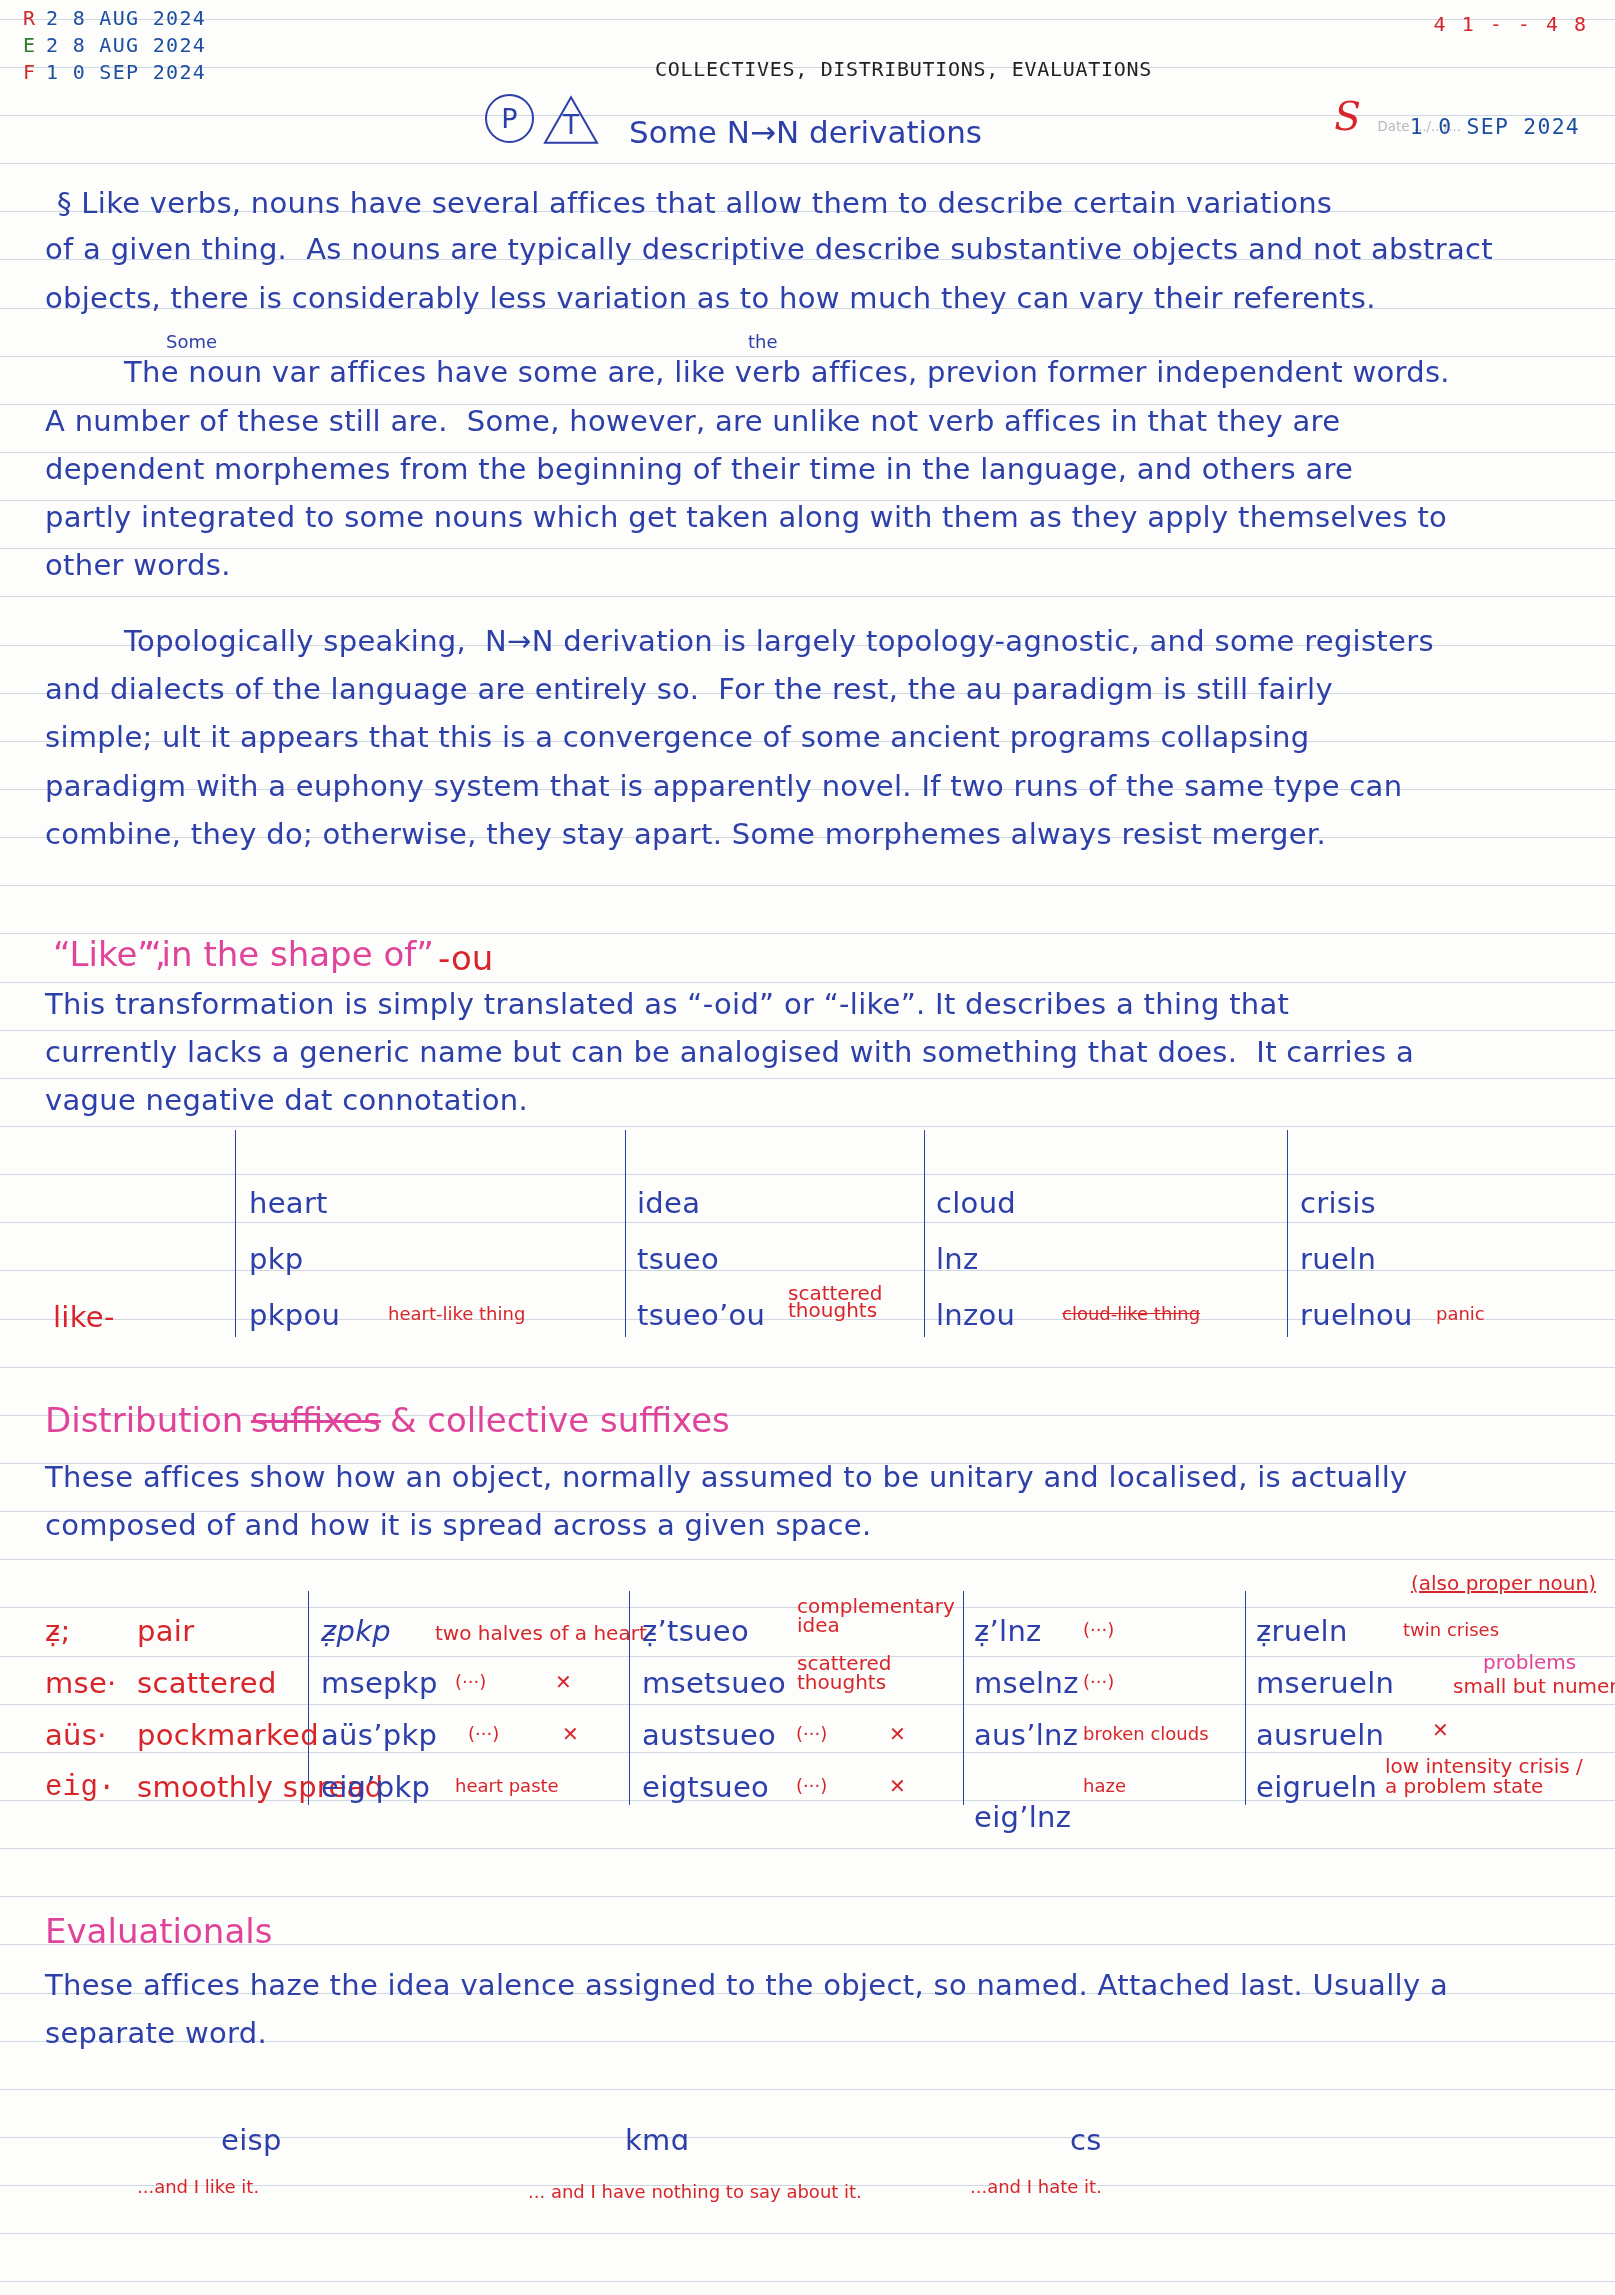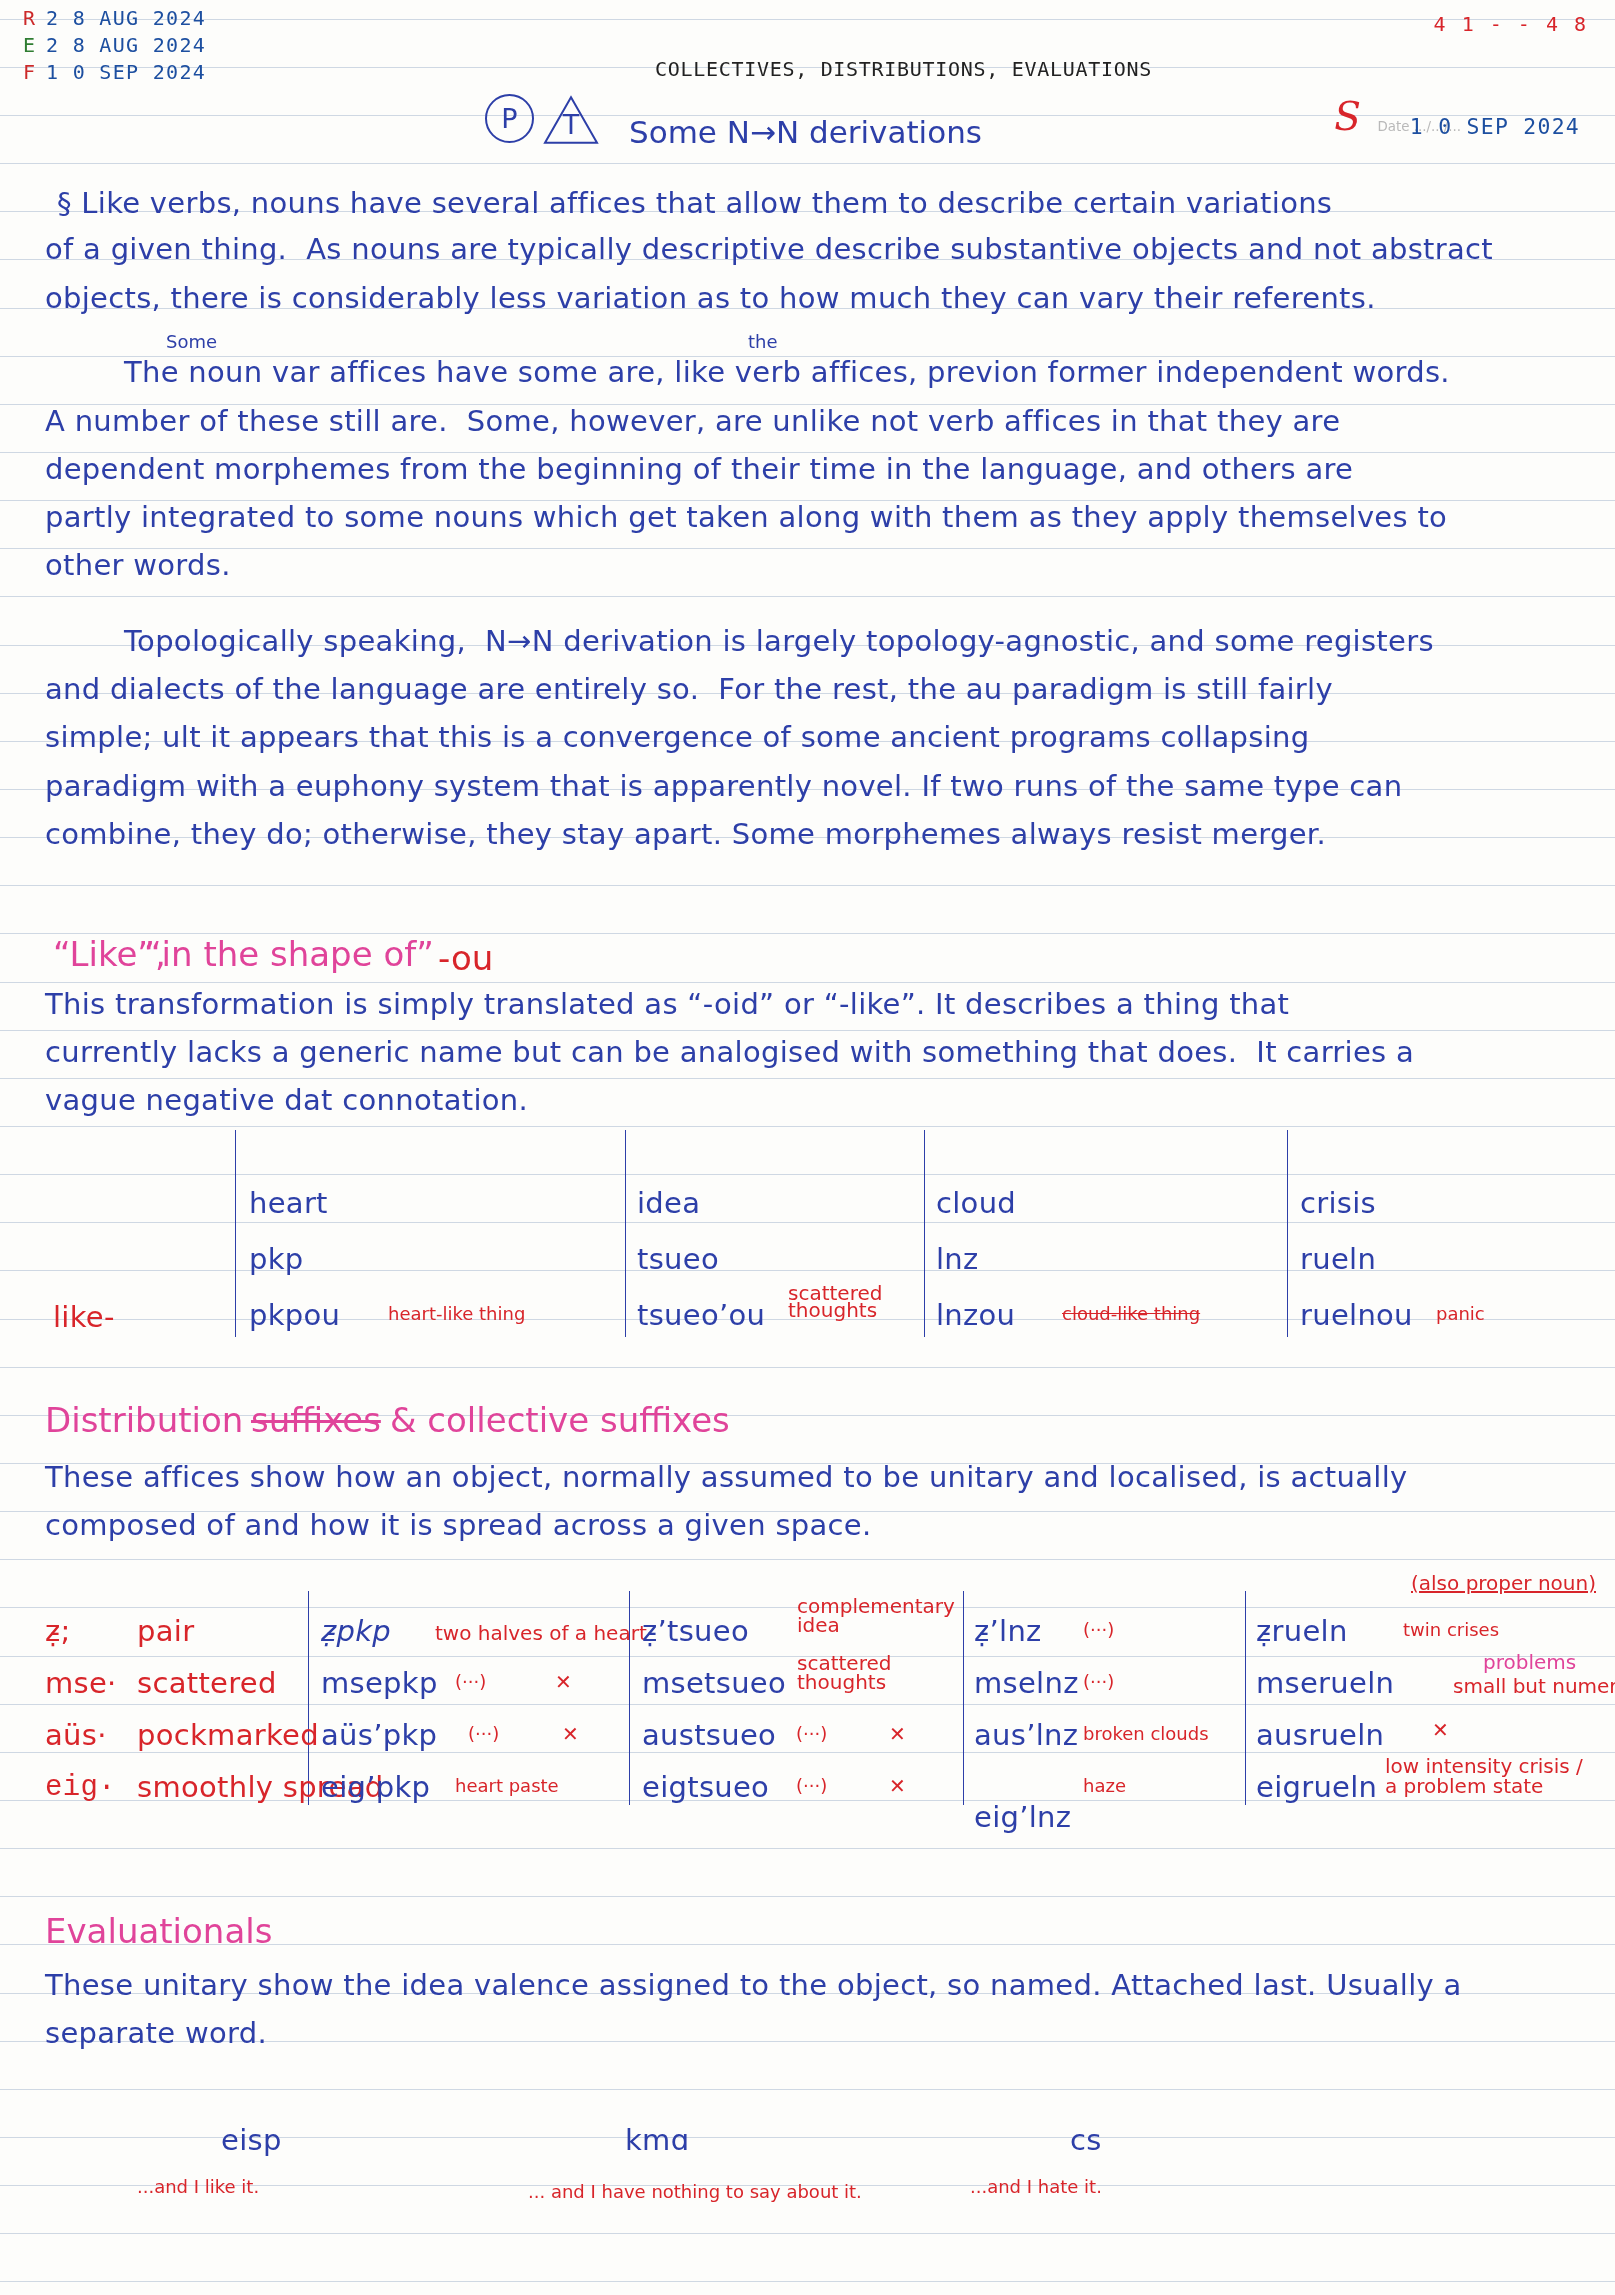--- a/index.html
+++ b/index.html
@@ -368,21 +368,21 @@
   <div class="hw red small" style="left:1403px; top:1621px;">twin crises</div>
   <div class="hw pink tiny" style="left:1483px; top:1652px;">problems</div>
   <div class="hw blue body-text" style="left:1256px; top:1669px;">mserueln</div>
   <div class="hw red tiny" style="left:1453px; top:1676px;">small but numerous</div>
   <div class="hw blue body-text" style="left:1256px; top:1721px;">ausrueln</div>
   <div class="hw red xmark" style="left:1432px; top:1720px;">✕</div>
   <div class="hw blue body-text" style="left:1256px; top:1773px;">eigrueln</div>
   <div class="hw red tiny" style="left:1385px; top:1756px; width:201px; white-space:normal; line-height:20px;">low intensity crisis / a problem state</div>
 
   <div class="hw pink heading" style="left:45px; top:1914px;">Evaluationals</div>
-  <div class="hw blue body-text" style="left:45px; top:1971px;">These unitary show the idea valence assigned to the object, so named. Attached last. Usually a</div>
+  <div class="hw blue body-text" style="left:45px; top:1971px;">These affices haze the idea valence assigned to the object, so named. Attached last. Usually a</div>
   <div class="hw blue body-text" style="left:45px; top:2019px;">separate word.</div>
 
   <div class="hw blue body-text" style="left:221px; top:2126px;">eisp</div>
   <div class="hw red small" style="left:137px; top:2178px;">...and I like it.</div>
 
   <div class="hw blue body-text" style="left:625px; top:2126px;">kmɑ</div>
   <div class="hw red small" style="left:528px; top:2178px; width:348px; white-space:normal; line-height:27px;">... and I have nothing to say about it.</div>
 
   <div class="hw blue body-text" style="left:1070px; top:2126px;">cs</div>
   <div class="hw red small" style="left:970px; top:2178px;">...and I hate it.</div>

